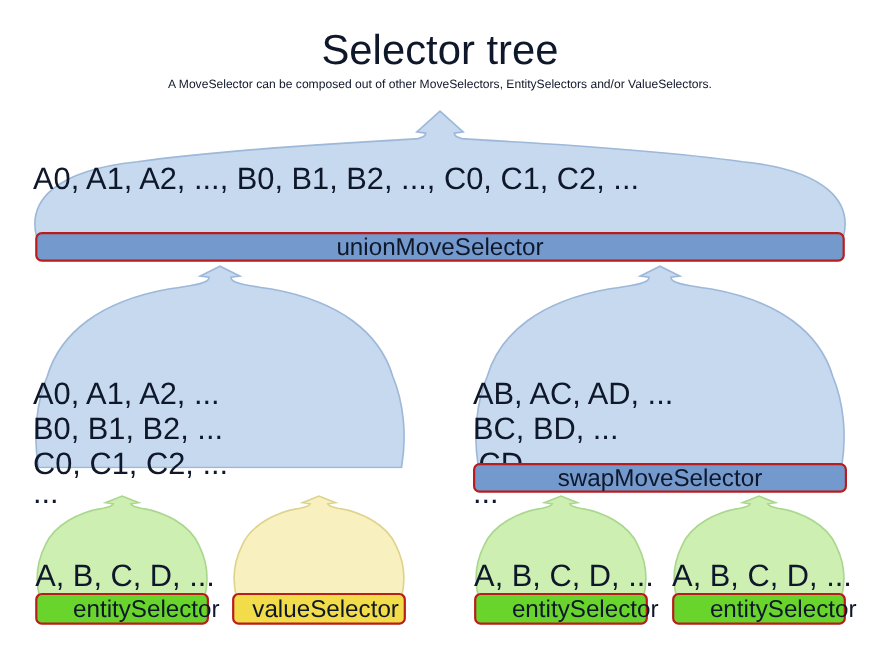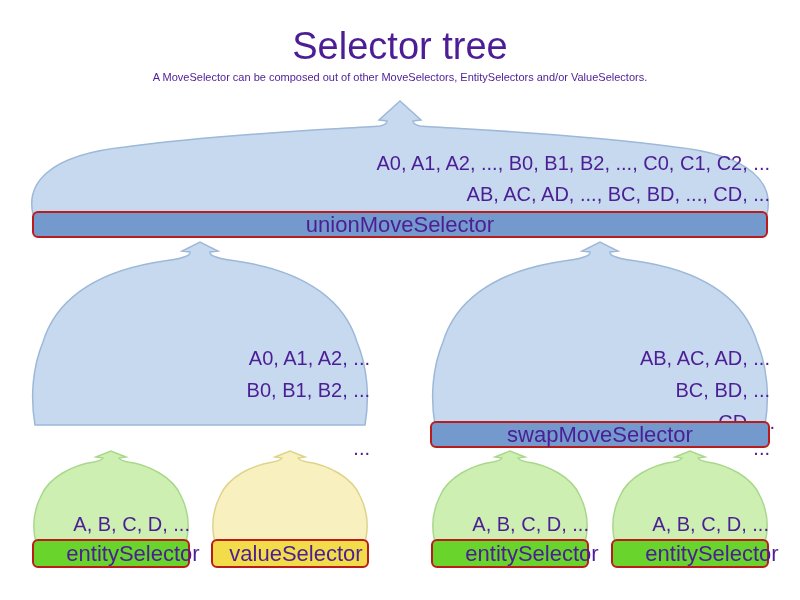--- a/index.html
+++ b/index.html
@@ -1,18 +1,18 @@
 <!DOCTYPE html>
 <html><head>
 <meta charset="utf-8">
 <style>
   html,body{margin:0;padding:0;background:#fff;}
   #canvas{
     position:relative;width:800px;height:600px;background:#ffffff;
-    font-family:"Liberation Sans",sans-serif;color:#4c1d95;overflow:hidden;
+    font-family:"Liberation Sans",sans-serif;color:#0f172a;overflow:hidden;
   }
   .title{
     position:absolute;left:0;top:26px;width:800px;text-align:center;
     font-size:38px;line-height:40px;font-weight:400;
   }
   .subtitle{
     position:absolute;left:0;top:69px;width:800px;text-align:center;
     font-size:11px;line-height:16px;
   }
   svg.cloud{position:absolute;display:block;}
@@ -21,50 +21,50 @@
   .cloud-yellow path{fill:#f8f1bf;stroke:#ded38b;stroke-width:1.5;}
   .bar{
     position:absolute;display:flex;align-items:center;justify-content:center;
     border:2px solid #b91c1c;border-radius:6px;box-sizing:border-box;
     font-size:22px;white-space:nowrap;
   }
   .bar-blue{background:#7499cc;}
   .bar-green{background:#68d42c;padding-left:44px;}
   .bar-yellow{background:#f3dc49;padding-left:12px;}
   .ctext{
-    position:absolute;text-align:right;font-size:20px;line-height:22px;
+    position:absolute;text-align:left;font-size:28px;line-height:22px;
     white-space:nowrap;
   }
   .ctext.mid{line-height:24px;margin-top:44px;}
 </style>
 </head>
 <body>
 
 <div id="canvas">
 
   <div class="title">Selector tree</div>
   <div class="subtitle">A MoveSelector can be composed out of other MoveSelectors, EntitySelectors and/or ValueSelectors.</div>
 
   <svg class="cloud cloud-blue" style="left:28px;top:98px" width="744" height="118" viewBox="0 0 744 118">
     <path d="M 5,116 C -2,86 20,57 97,49 C 200,35 315,31 352,28 C 357,27 359,25 359,23
              L 351,22 L 372,3 L 393,22 L 385,23 C 385,25 387,27 392,28
              C 429,31 544,35 647,49 C 724,57 746,86 739,116 Z"></path>
   </svg>
   <div class="ctext" style="left:30px;top:152px;width:740px">A0, A1, A2, ..., B0, B1, B2, ..., C0, C1, C2, ...</div>
-  <div class="ctext" style="left:30px;top:183px;width:740px">AB, AC, AD, ..., BC, BD, ..., CD, ...</div>
   <div class="bar bar-blue" style="left:32px;top:211px;width:736px;height:27px">unionMoveSelector</div>
 
   <svg class="cloud cloud-blue" style="left:28px;top:240px" width="344" height="186" viewBox="0 0 344 186">
     <path d="M 7,185 C 2,156 5,126 15,102 C 27,62 64,34 124,23 C 142,20 152,19 156,17
              C 160,16 162,14 162,12 L 154,11 L 172,2 L 190,11 L 182,12
              C 182,14 184,16 188,17 C 192,19 202,20 220,23
              C 280,34 317,62 329,102 C 339,126 342,156 337,185 Z"></path>
   </svg>
   <div class="ctext mid" style="left:30px;top:302px;width:340px">A0, A1, A2, ...</div>
   <div class="ctext mid" style="left:30px;top:334px;width:340px">B0, B1, B2, ...</div>
+  <div class="ctext mid" style="left:30px;top:366px;width:340px">C0, C1, C2, ...</div>
   <div class="ctext mid" style="left:30px;top:392px;width:340px">...</div>
 
   <svg class="cloud cloud-blue" style="left:428px;top:240px" width="344" height="186" viewBox="0 0 344 186">
     <path d="M 7,185 C 2,156 5,126 15,102 C 27,62 64,34 124,23 C 142,20 152,19 156,17
              C 160,16 162,14 162,12 L 154,11 L 172,2 L 190,11 L 182,12
              C 182,14 184,16 188,17 C 192,19 202,20 220,23
              C 280,34 317,62 329,102 C 339,126 342,156 337,185 Z"></path>
   </svg>
   <div class="ctext mid" style="left:430px;top:302px;width:340px">AB, AC, AD, ...</div>
   <div class="ctext mid" style="left:430px;top:334px;width:340px">BC, BD, ...</div>

